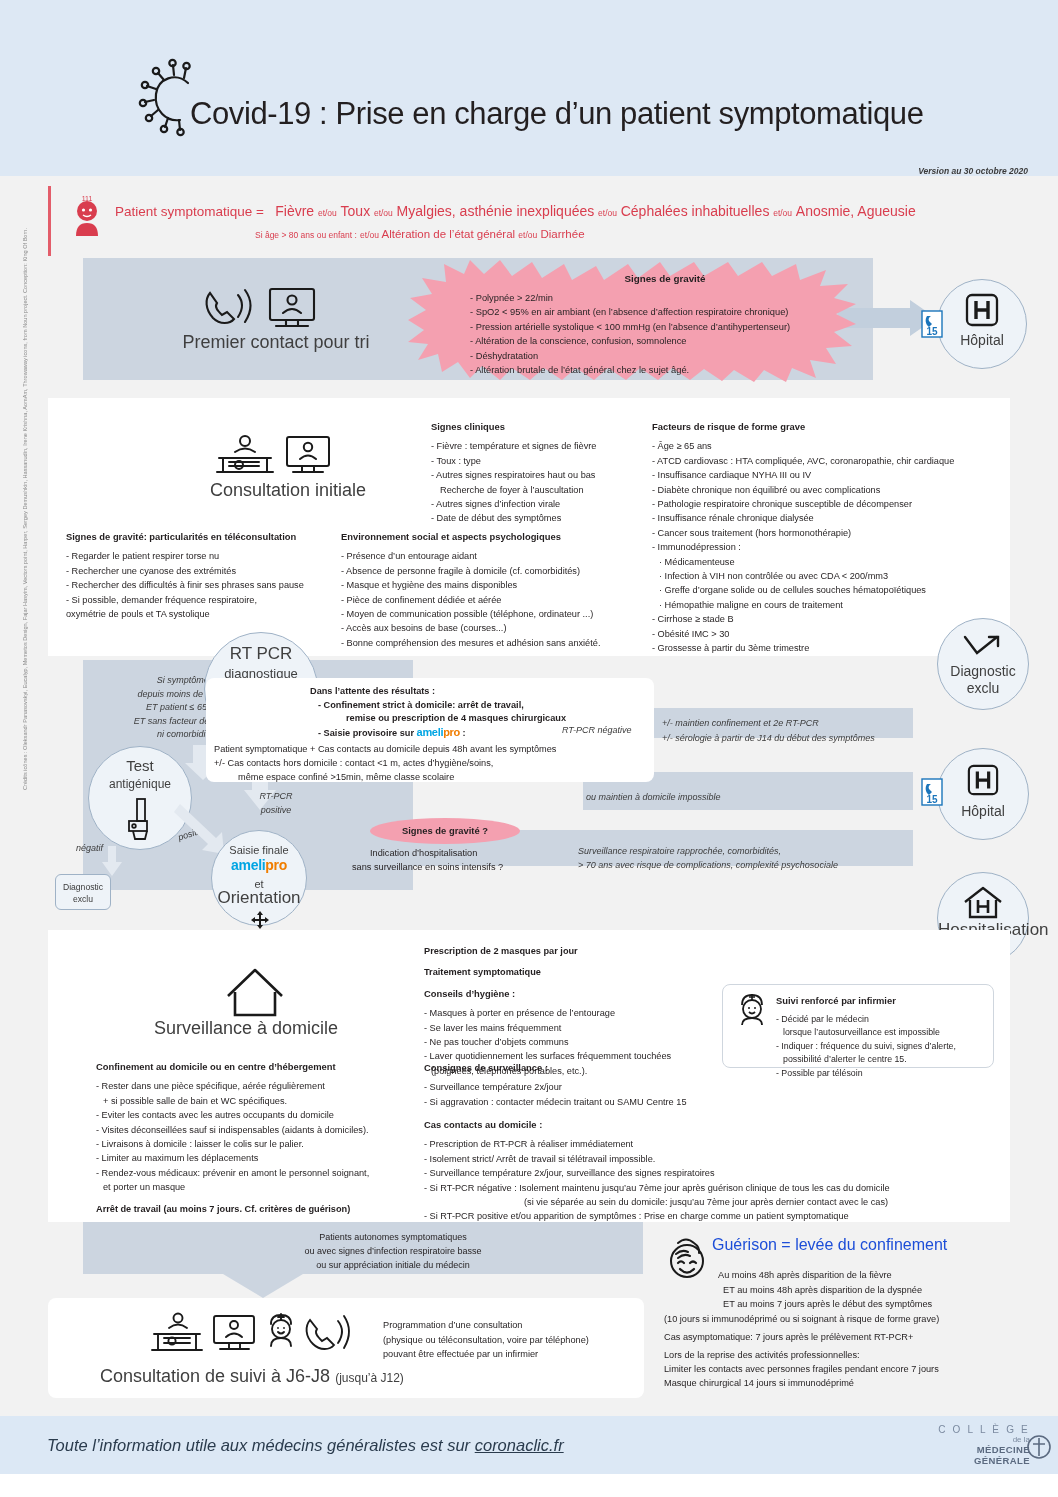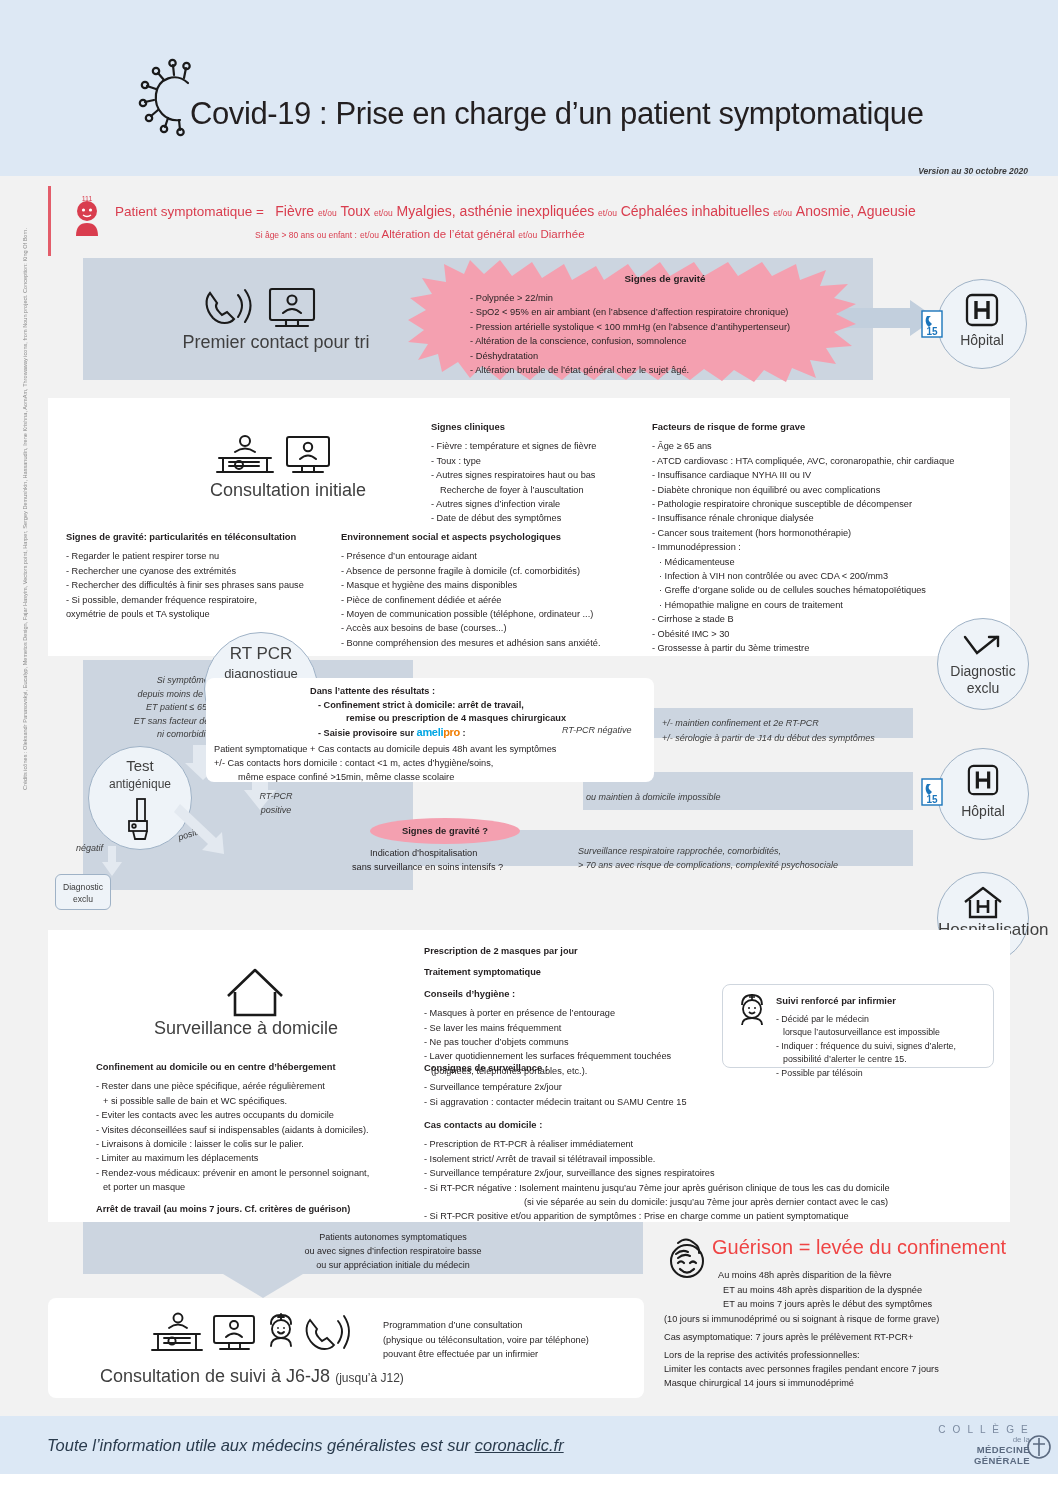--- a/index.html
+++ b/index.html
@@ -443,20 +443,29 @@
   <div class="note-pl" style="left:238px;top:770px;">même espace confiné &gt;15min, même classe scolaire</div>
 
   <div class="note-it" style="left:562px;top:724px;">RT-PCR négative</div>
   <div class="note-it" style="left:246px;top:790px;text-align:center;width:60px;">
     <span>RT-PCR</span><br>
     <span>positive</span>
   </div>
   <div class="note-it" style="left:662px;top:717px;">+/- maintien confinement et 2e RT-PCR</div>
   <div class="note-it" style="left:662px;top:732px;">+/- sérologie à partir de J14 du début des symptômes</div>
 
+  <div class="circ" style="left:211px;top:830px;width:96px;height:96px;">
+    <div class="circle-text" style="left:0;right:0;top:10px;font-size:11px;">Saisie finale</div>
+    <div class="amelipro" style="position:absolute;left:0;right:0;top:26px;text-align:center;font-size:14px;"><span class="a">ameli</span><span class="b">pro</span></div>
+    <div class="circle-text" style="left:0;right:0;top:44px;font-size:11px;">et</div>
+    <div class="circle-text" style="left:0;right:0;top:58px;font-size:17px;">Orientation</div>
+    <svg style="position:absolute;left:38px;top:80px" width="20" height="18">
+      <path d="M10 0 L13 4 L11 4 L11 8 L15 8 L15 6 L19 9 L15 12 L15 10 L11 10 L11 14 L13 14 L10 18 L7 14 L9 14 L9 10 L5 10 L5 12 L1 9 L5 6 L5 8 L9 8 L9 4 L7 4 Z" fill="#1a1a1a"></path>
+    </svg>
+  </div>
 
   <div class="pink-pill" style="left:370px;top:786px;width:150px;height:26px;line-height:26px;margin-top:32px;">Signes de gravité ?</div>
   <div class="note-it" style="left:586px;top:791px;">ou maintien à domicile impossible</div>
 
   <div class="note-pl" style="left:370px;top:846px;">Indication d’hospitalisation</div>
   <div class="note-pl" style="left:352px;top:860px;">sans surveillance en soins intensifs ?</div>
   <div class="note-it" style="left:578px;top:845px;">Surveillance respiratoire rapprochée, comorbidités,</div>
   <div class="note-it" style="left:578px;top:859px;">&gt; 70 ans avec risque de complications, complexité psychosociale</div>
 
   <div class="circ" style="left:937px;top:618px;width:92px;height:92px;">
@@ -575,21 +584,21 @@
   <svg style="position:absolute;left:666px;top:1236px" width="44" height="46" viewBox="0 0 44 46">
     <g stroke="#1a1a1a" stroke-width="2" fill="none" stroke-linecap="round">
       <circle cx="21" cy="25" r="16"></circle>
       <path d="M12 7 Q20 0 28 7 Q34 11 33 17"></path>
       <path d="M10 18 Q16 13 22 16 M12 22 Q18 17 24 20"></path>
       <path d="M12 27 Q15 24 18 27" stroke-width="2.2"></path>
       <path d="M24 27 Q27 24 30 27" stroke-width="2.2"></path>
       <path d="M14 33 Q21 40 28 33" stroke-width="2.2"></path>
     </g>
   </svg>
-  <div style="position:absolute;left:712px;top:1236px;font-size:20px;color:#ef4444;">Guérison = levée du confinement</div>
+  <div style="position:absolute;left:712px;top:1236px;font-size:16px;color:#1d4ed8;">Guérison = levée du confinement</div>
   <div class="note-pl" style="left:718px;top:1268px;font-size:9.2px;line-height:14.5px;">
     <span>Au moins 48h après disparition de la fièvre</span><br>
     <span style="padding-left:5px;">ET au moins 48h après disparition de la dyspnée</span><br>
     <span style="padding-left:5px;">ET au moins 7 jours après le début des symptômes</span>
   </div>
   <div class="note-pl" style="left:664px;top:1312px;font-size:9.2px;">(10 jours si immunodéprimé ou si soignant à risque de forme grave)</div>
   <div class="note-pl" style="left:664px;top:1330px;font-size:9.2px;">Cas asymptomatique: 7 jours après le prélèvement RT-PCR+</div>
   <div class="note-pl" style="left:664px;top:1348px;font-size:9.2px;line-height:14px;">
     <span>Lors de la reprise des activités professionnelles:</span><br>
     <span>Limiter les contacts avec personnes fragiles pendant encore 7 jours</span><br>

